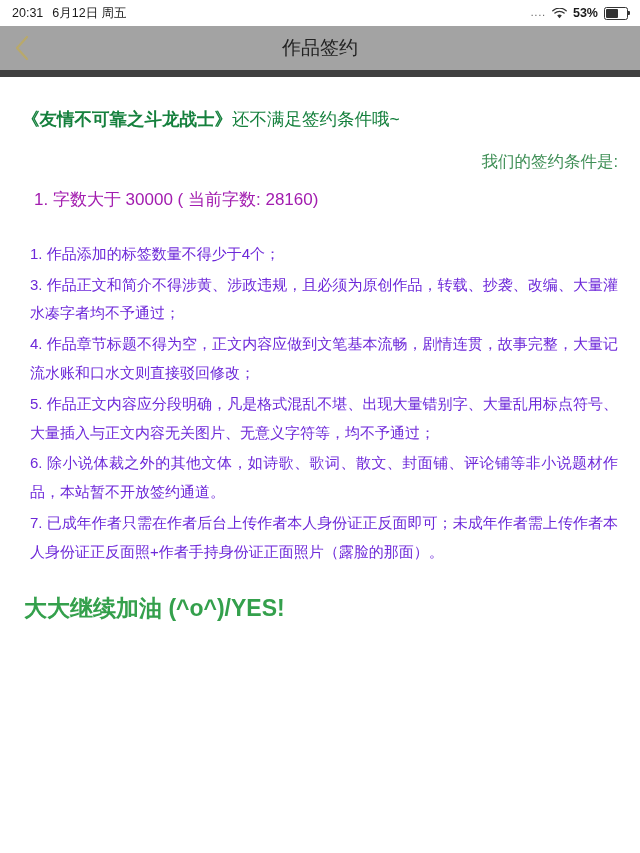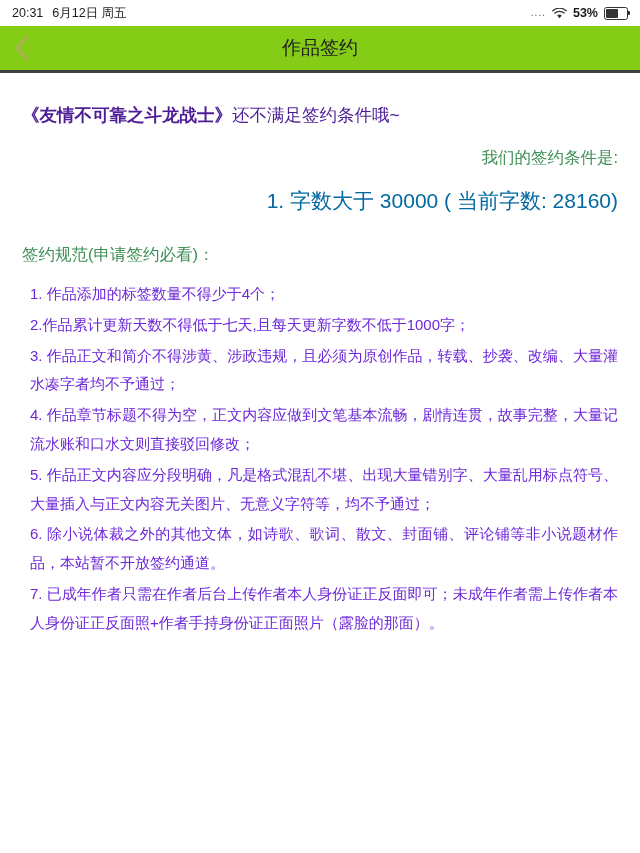--- a/index.html
+++ b/index.html
@@ -81,22 +81,22 @@
     border-radius: 1px;
   }
 
   
   .navbar {
     height: 44px;
     flex: 0 0 44px;
     position: relative;
     display: flex;
     align-items: center;
-    background: #84cc16;
-    border-bottom: 3px solid #404040;
+    background: #a3a3a3;
+    border-bottom: 7px solid #404040;
   }
   .back-btn {
     width: 44px;
     height: 44px;
     display: flex;
     align-items: center;
     justify-content: center;
     color: #b9a96a;
     cursor: pointer;
   }
@@ -114,42 +114,41 @@
   .content {
     flex: 1 1 auto;
     padding: 16px 22px 10px 22px;
     overflow: hidden;
     color: #3f8f56;
   }
   .headline {
     font-size: 17.5px;
     line-height: 1.6;
     margin: 12px 0 18px 0;
-    color: #4c1d95;
+    color: #15803d;
   }
   .headline .work-title {
     font-weight: bold;
   }
   .section-label {
     font-size: 16.5px;
     margin: 0 0 10px 0;
     color: #3f8f56;
     text-align: right;
   }
   .cond-list {
     margin: 0 0 22px 0;
     padding: 0;
     list-style: none;
   }
   .cond-list li {
-    font-size: 21px;
+    font-size: 17px;
     line-height: 2.05;
     padding-left: 12px;
-    color: #0369a1;
-    text-align: right;
+    color: #a21caf;
   }
   .rules-title {
     font-size: 16.5px;
     margin: 0 0 14px 0;
     color: #3f8f56;
   }
   .rules-list {
     margin: 0;
     padding: 0;
     list-style: none;
@@ -213,25 +212,23 @@
     <div class="headline">
       <span class="work-title">《友情不可靠之斗龙战士》</span><span>还不满足签约条件哦~</span>
     </div>
 
     <div class="section-label">我们的签约条件是:</div>
 
     <ul class="cond-list">
       <li>1. 字数大于 30000 ( 当前字数: 28160)</li>
     </ul>
 
-    <div class="rules-title">签约规范(申请签约必看)：</div>
 
     <ul class="rules-list">
       <li>1. 作品添加的标签数量不得少于4个；</li>
-      <li>2.作品累计更新天数不得低于七天,且每天更新字数不低于1000字；</li>
       <li>3. 作品正文和简介不得涉黄、涉政违规，且必须为原创作品，转载、抄袭、改编、大量灌水凑字者均不予通过；</li>
       <li>4. 作品章节标题不得为空，正文内容应做到文笔基本流畅，剧情连贯，故事完整，大量记流水账和口水文则直接驳回修改；</li>
       <li>5. 作品正文内容应分段明确，凡是格式混乱不堪、出现大量错别字、大量乱用标点符号、大量插入与正文内容无关图片、无意义字符等，均不予通过；</li>
       <li>6. 除小说体裁之外的其他文体，如诗歌、歌词、散文、封面铺、评论铺等非小说题材作品，本站暂不开放签约通道。</li>
       <li>7. 已成年作者只需在作者后台上传作者本人身份证正反面即可；未成年作者需上传作者本人身份证正反面照+作者手持身份证正面照片（露脸的那面）。</li>
     </ul>
 
     <div class="cheer">大大继续加油 (^o^)/YES!</div>
 
   </div>

